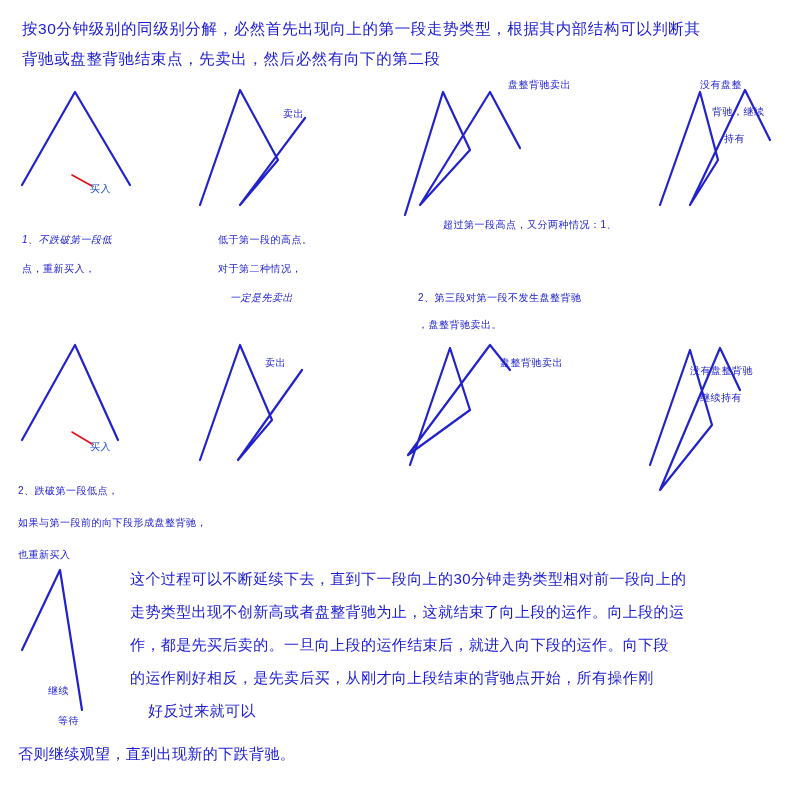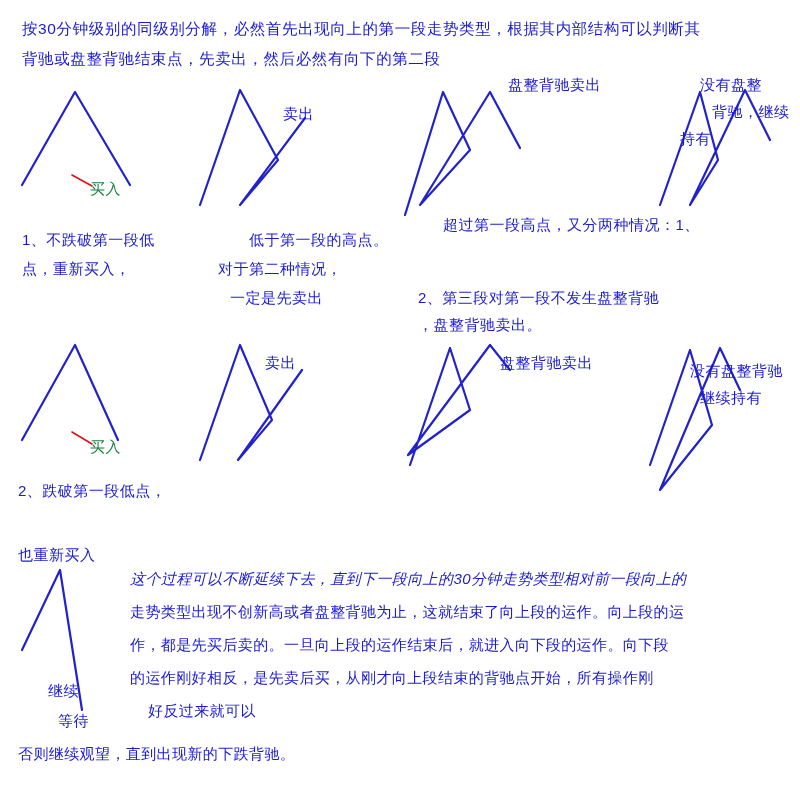--- a/index.html
+++ b/index.html
@@ -22,27 +22,27 @@
     position: absolute;
     left: 0;
     top: 0;
     width: 800px;
     height: 800px;
     pointer-events: none;
   }
   .txt {
     position: absolute;
     color: #1a1ad0;
-    font-size: 15px;
+    font-size: 10px;
     line-height: 26px;
     white-space: pre;
     letter-spacing: 0.5px;
   }
   .txt.red {
-    color: #15803d;
+    color: #1d4ed8;
   }
   .hdr {
     position: absolute;
     color: #1a1ad0;
     font-size: 15.5px;
     line-height: 30px;
     white-space: pre;
     letter-spacing: 0.6px;
   }
   .blk {
@@ -78,46 +78,47 @@
   </svg>
 
   <div class="hdr" style="left:22px; top:14px;">按30分钟级别的同级别分解，必然首先出现向上的第一段走势类型，根据其内部结构可以判断其</div>
   <div class="hdr" style="left:22px; top:44px;">背驰或盘整背驰结束点，先卖出，然后必然有向下的第二段</div>
 
   <div class="txt" style="left:283px; top:101px;">卖出</div>
   <div class="txt red" style="left:90px; top:176px;">买入</div>
   <div class="txt" style="left:508px; top:72px;">盘整背驰卖出</div>
   <div class="txt" style="left:700px; top:72px;">没有盘整</div>
   <div class="txt" style="left:712px; top:99px;">背驰，继续</div>
-  <div class="txt" style="left:680px; top:126px;">持有</div>
+  <div class="txt" style="left:712px; top:126px;padding-left:12px;">持有</div>
 
-  <div class="txt" style="left:22px; top:227px;">1、不跌破第一段低</div>
+  <div class="txt" style="left:22px; top:227px;font-style:italic;">1、不跌破第一段低</div>
   <div class="txt" style="left:22px; top:256px;">点，重新买入，</div>
 
-  <div class="txt" style="left:218px; top:227px;margin-left:31px;">低于第一段的高点。</div>
+  <div class="txt" style="left:218px; top:227px;">低于第一段的高点。</div>
   <div class="txt" style="left:218px; top:256px;">对于第二种情况，</div>
-  <div class="txt" style="left:230px; top:285px;">一定是先卖出</div>
+  <div class="txt" style="left:230px; top:285px;font-style:italic;">一定是先卖出</div>
 
   <div class="txt" style="left:443px; top:212px;">超过第一段高点，又分两种情况：1、</div>
   <div class="txt" style="left:418px; top:285px;">2、第三段对第一段不发生盘整背驰</div>
   <div class="txt" style="left:418px; top:312px;">，盘整背驰卖出。</div>
 
   <div class="txt" style="left:265px; top:350px;">卖出</div>
   <div class="txt red" style="left:90px; top:434px;">买入</div>
   <div class="txt" style="left:500px; top:350px;">盘整背驰卖出</div>
   <div class="txt" style="left:690px; top:358px;">没有盘整背驰</div>
   <div class="txt" style="left:700px; top:385px;">继续持有</div>
 
   <div class="txt" style="left:18px; top:478px;">2、跌破第一段低点，</div>
+  <div class="txt" style="left:18px; top:510px;">如果与第一段前的向下段形成盘整背驰，</div>
   <div class="txt" style="left:18px; top:542px;">也重新买入</div>
 
   <div class="txt" style="left:48px; top:678px;">继续</div>
   <div class="txt" style="left:58px; top:708px;">等待</div>
 
-  <div class="blk" style="left:130px; top:565px;font-style:italic;">这个过程可以不断延续下去，直到下一段向上的30分钟走势类型相对前一段向上的</div>
+  <div class="blk" style="left:130px; top:565px;">这个过程可以不断延续下去，直到下一段向上的30分钟走势类型相对前一段向上的</div>
   <div class="blk" style="left:130px; top:598px;">走势类型出现不创新高或者盘整背驰为止，这就结束了向上段的运作。向上段的运</div>
   <div class="blk" style="left:130px; top:631px;">作，都是先买后卖的。一旦向上段的运作结束后，就进入向下段的运作。向下段</div>
   <div class="blk" style="left:130px; top:664px;">的运作刚好相反，是先卖后买，从刚才向上段结束的背驰点开始，所有操作刚</div>
   <div class="blk" style="left:148px; top:697px;">好反过来就可以</div>
 
   <div class="blk" style="left:18px; top:740px;">否则继续观望，直到出现新的下跌背驰。</div>
 
 </div>
 
 </body></html>

